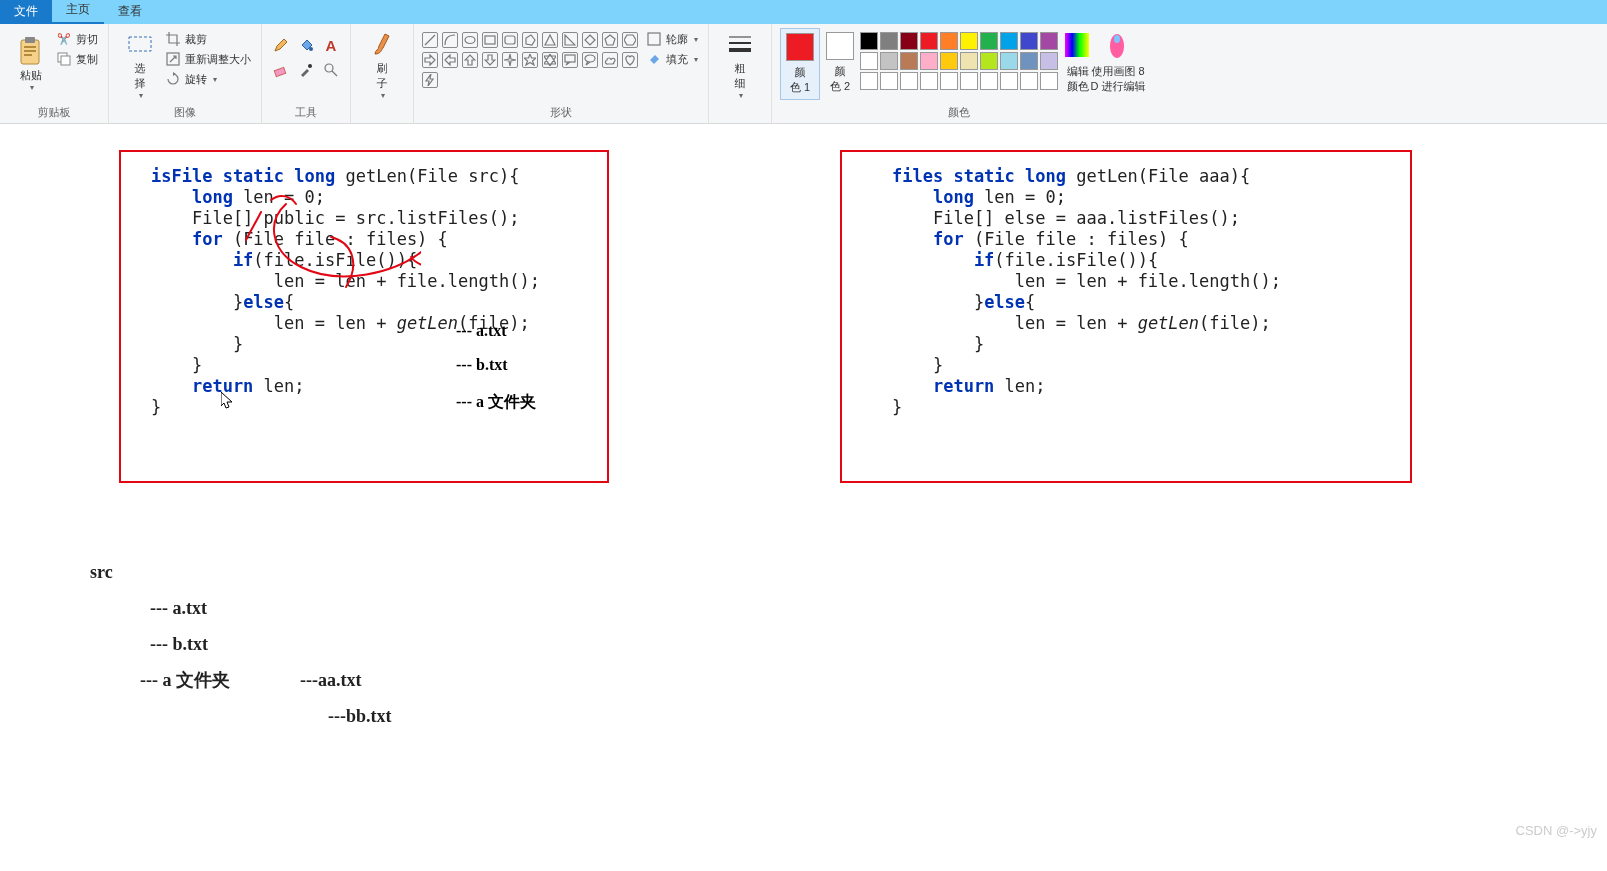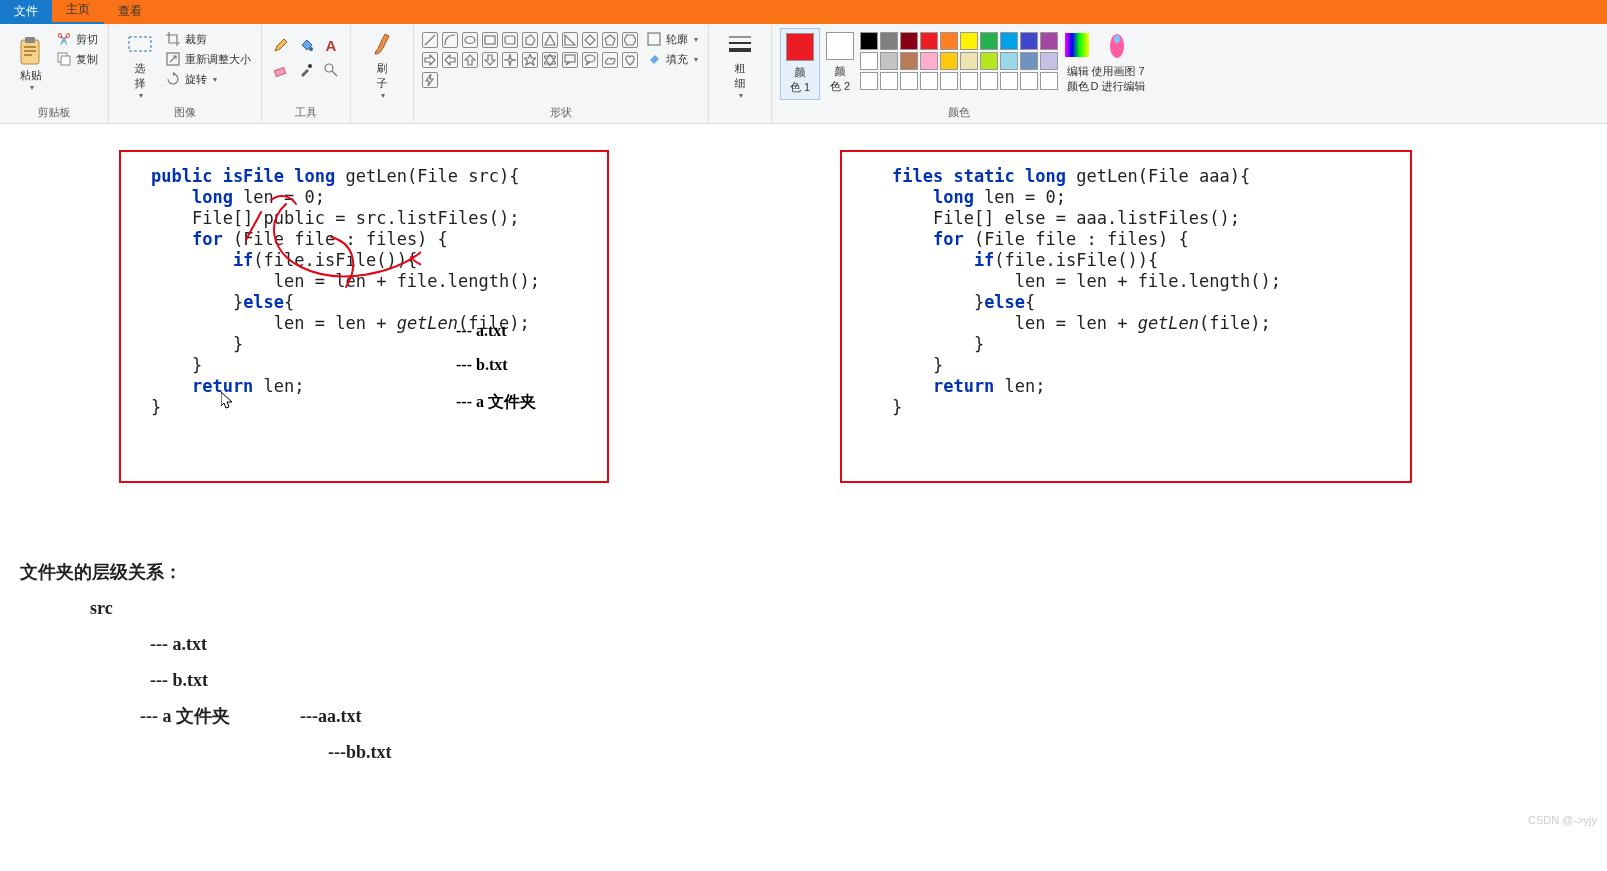--- a/index.html
+++ b/index.html
@@ -1,18 +1,18 @@
 <!DOCTYPE html>
 <html><head>
 <meta charset="utf-8">
 <style>
   * { margin:0; padding:0; box-sizing:border-box; }
   body { font-family:"Microsoft YaHei","Segoe UI",sans-serif; font-size:12px; color:#222; background:#fff; width:1607px; height:871px; overflow:hidden; user-select:none;}
   
-  .tabs { height:24px; display:flex; align-items:flex-end; background:#f97316;}
+  .tabs { height:24px; display:flex; align-items:flex-end; background:#7dd3fc;}
   .tab  { padding:4px 14px 4px 14px; font-size:12px; cursor:pointer;}
   .tab.active { background:#1979CA; color:#fff;}
   .tab.inactive { color:#333;}
   
   .ribbon { height:100px; background:#F5F6F7; border-bottom:1px solid #D9D9D9; display:flex;}
   .group  { position:relative; display:flex; flex-direction:column; align-items:center; padding:4px 8px 0 8px; border-right:1px solid #E1E1E1;}
   .group:last-child{border-right:none;}
   .group-body{flex:1; display:flex; align-items:flex-start;}
   .group-label{font-size:11px; color:#666; padding:2px 0 3px 0;}
   .big-btn { display:flex; flex-direction:column; align-items:center; justify-content:center; width:46px; height:72px; cursor:pointer; font-size:11px; color:#333;}
@@ -32,21 +32,21 @@
   .color-btn.sel{border:1px solid #A7C7E7;background:#E6F0FA;}
   
   .canvas-wrap{position:absolute; top:124px; left:0; right:0; bottom:0; background:#fff; overflow:auto;}
   .code-box{position:absolute; border:2px solid #e30613; background:#fff;}
   .code-pre{font-family:Consolas,monospace; font-size:17px; line-height:21px; white-space:pre; padding:14px 0 0 30px;}
   .kw{color:#0033b3; font-weight:bold;}
   .em{font-style:italic;}
   .hier{position:absolute; left:20px; top:430px; font-family:"Comic Sans MS","Segoe Script",cursive; font-weight:bold; font-size:18px; line-height:36px;}
   .annot{position:absolute;font-family:"Comic Sans MS","Segoe Script",cursive;font-weight:bold;font-size:16px;color:#000;}
   .scribble{position:absolute;inset:0;pointer-events:none;}
-  .watermark{position:absolute;right:10px;bottom:45px;font-size:11px;color:#ccc;}
+  .watermark{position:absolute;right:10px;bottom:33px;font-size:13px;color:#ccc;}
   
   .ln{stroke:#7a7a7a;stroke-width:1.2;fill:none;}
 </style>
 </head>
 <body>
 
 <div class="tabs">
   <div class="tab active">文件</div>
   <div class="tab inactive" style="border-bottom:2px solid #1979CA;">主页</div>
   <div class="tab inactive">查看</div>
@@ -405,33 +405,33 @@
         <span style="white-space:pre;text-align:right;margin-top:4px">编辑
 颜色</span>
       </div>
       <div class="color-btn">
         <span class="ic" style="width:28px;height:28px">
           <svg width="26" height="30">
               <path d="M13 2C9 2 6 8 6 14c0 8 4 12 7 12s7-4 7-12c0-6-3-12-7-12z" fill="#ff5fa2"></path>
               <ellipse cx="13" cy="7" rx="3" ry="4" fill="#7cc7ff"></ellipse>
             </svg>
         </span>
-        <span style="white-space:pre;text-align:center;margin-top:4px">使用画图 7
+        <span style="white-space:pre;text-align:center;margin-top:4px">使用画图 8
 D 进行编辑</span>
       </div>
     </div>
     <div class="group-label">颜色</div>
   </div>
 
 </div>
 
 <div class="canvas-wrap">
 
   <div class="code-box" style="left:119px; top:26px; width:490px; height:333px;">
-    <pre class="code-pre"><span class="kw">public isFile</span><span class="kw"> long </span><span>getLen</span><span>(File src){</span>
+    <pre class="code-pre"><span class="kw">isFile static</span><span class="kw"> long </span><span>getLen</span><span>(File src){</span>
 <span class="kw">    long </span><span>len = 0;</span>
 <span>    File[] public = src.listFiles();</span>
 <span class="kw">    for </span><span>(File file : files) {</span>
 <span class="kw">        if</span><span>(file.isFile()){</span>
 <span>            len = len + file.length();</span>
 <span>        }</span><span class="kw">else</span><span>{</span>
 <span>            len = len + </span><span class="em">getLen</span><span>(file);</span>
 <span>        }</span>
 <span>    }</span>
 <span class="kw">    return </span><span>len;</span>
@@ -472,21 +472,20 @@
 <span>            len = len + file.length();</span>
 <span>        }</span><span class="kw">else</span><span>{</span>
 <span>            len = len + </span><span class="em">getLen</span><span>(file);</span>
 <span>        }</span>
 <span>    }</span>
 <span class="kw">    return </span><span>len;</span>
 <span>}</span></pre>
   </div>
 
   <div class="hier">
-    <div>文件夹的层级关系：</div>
     <div style="margin-left:70px">src</div>
     <div style="margin-left:130px">--- a.txt</div>
     <div style="margin-left:130px">--- b.txt</div>
     <div style="display:flex;gap:70px">
       <span style="margin-left:120px">--- a 文件夹</span>
       <span>---aa.txt</span>
     </div>
     <div style="margin-left:308px">---bb.txt</div>
   </div>
 

